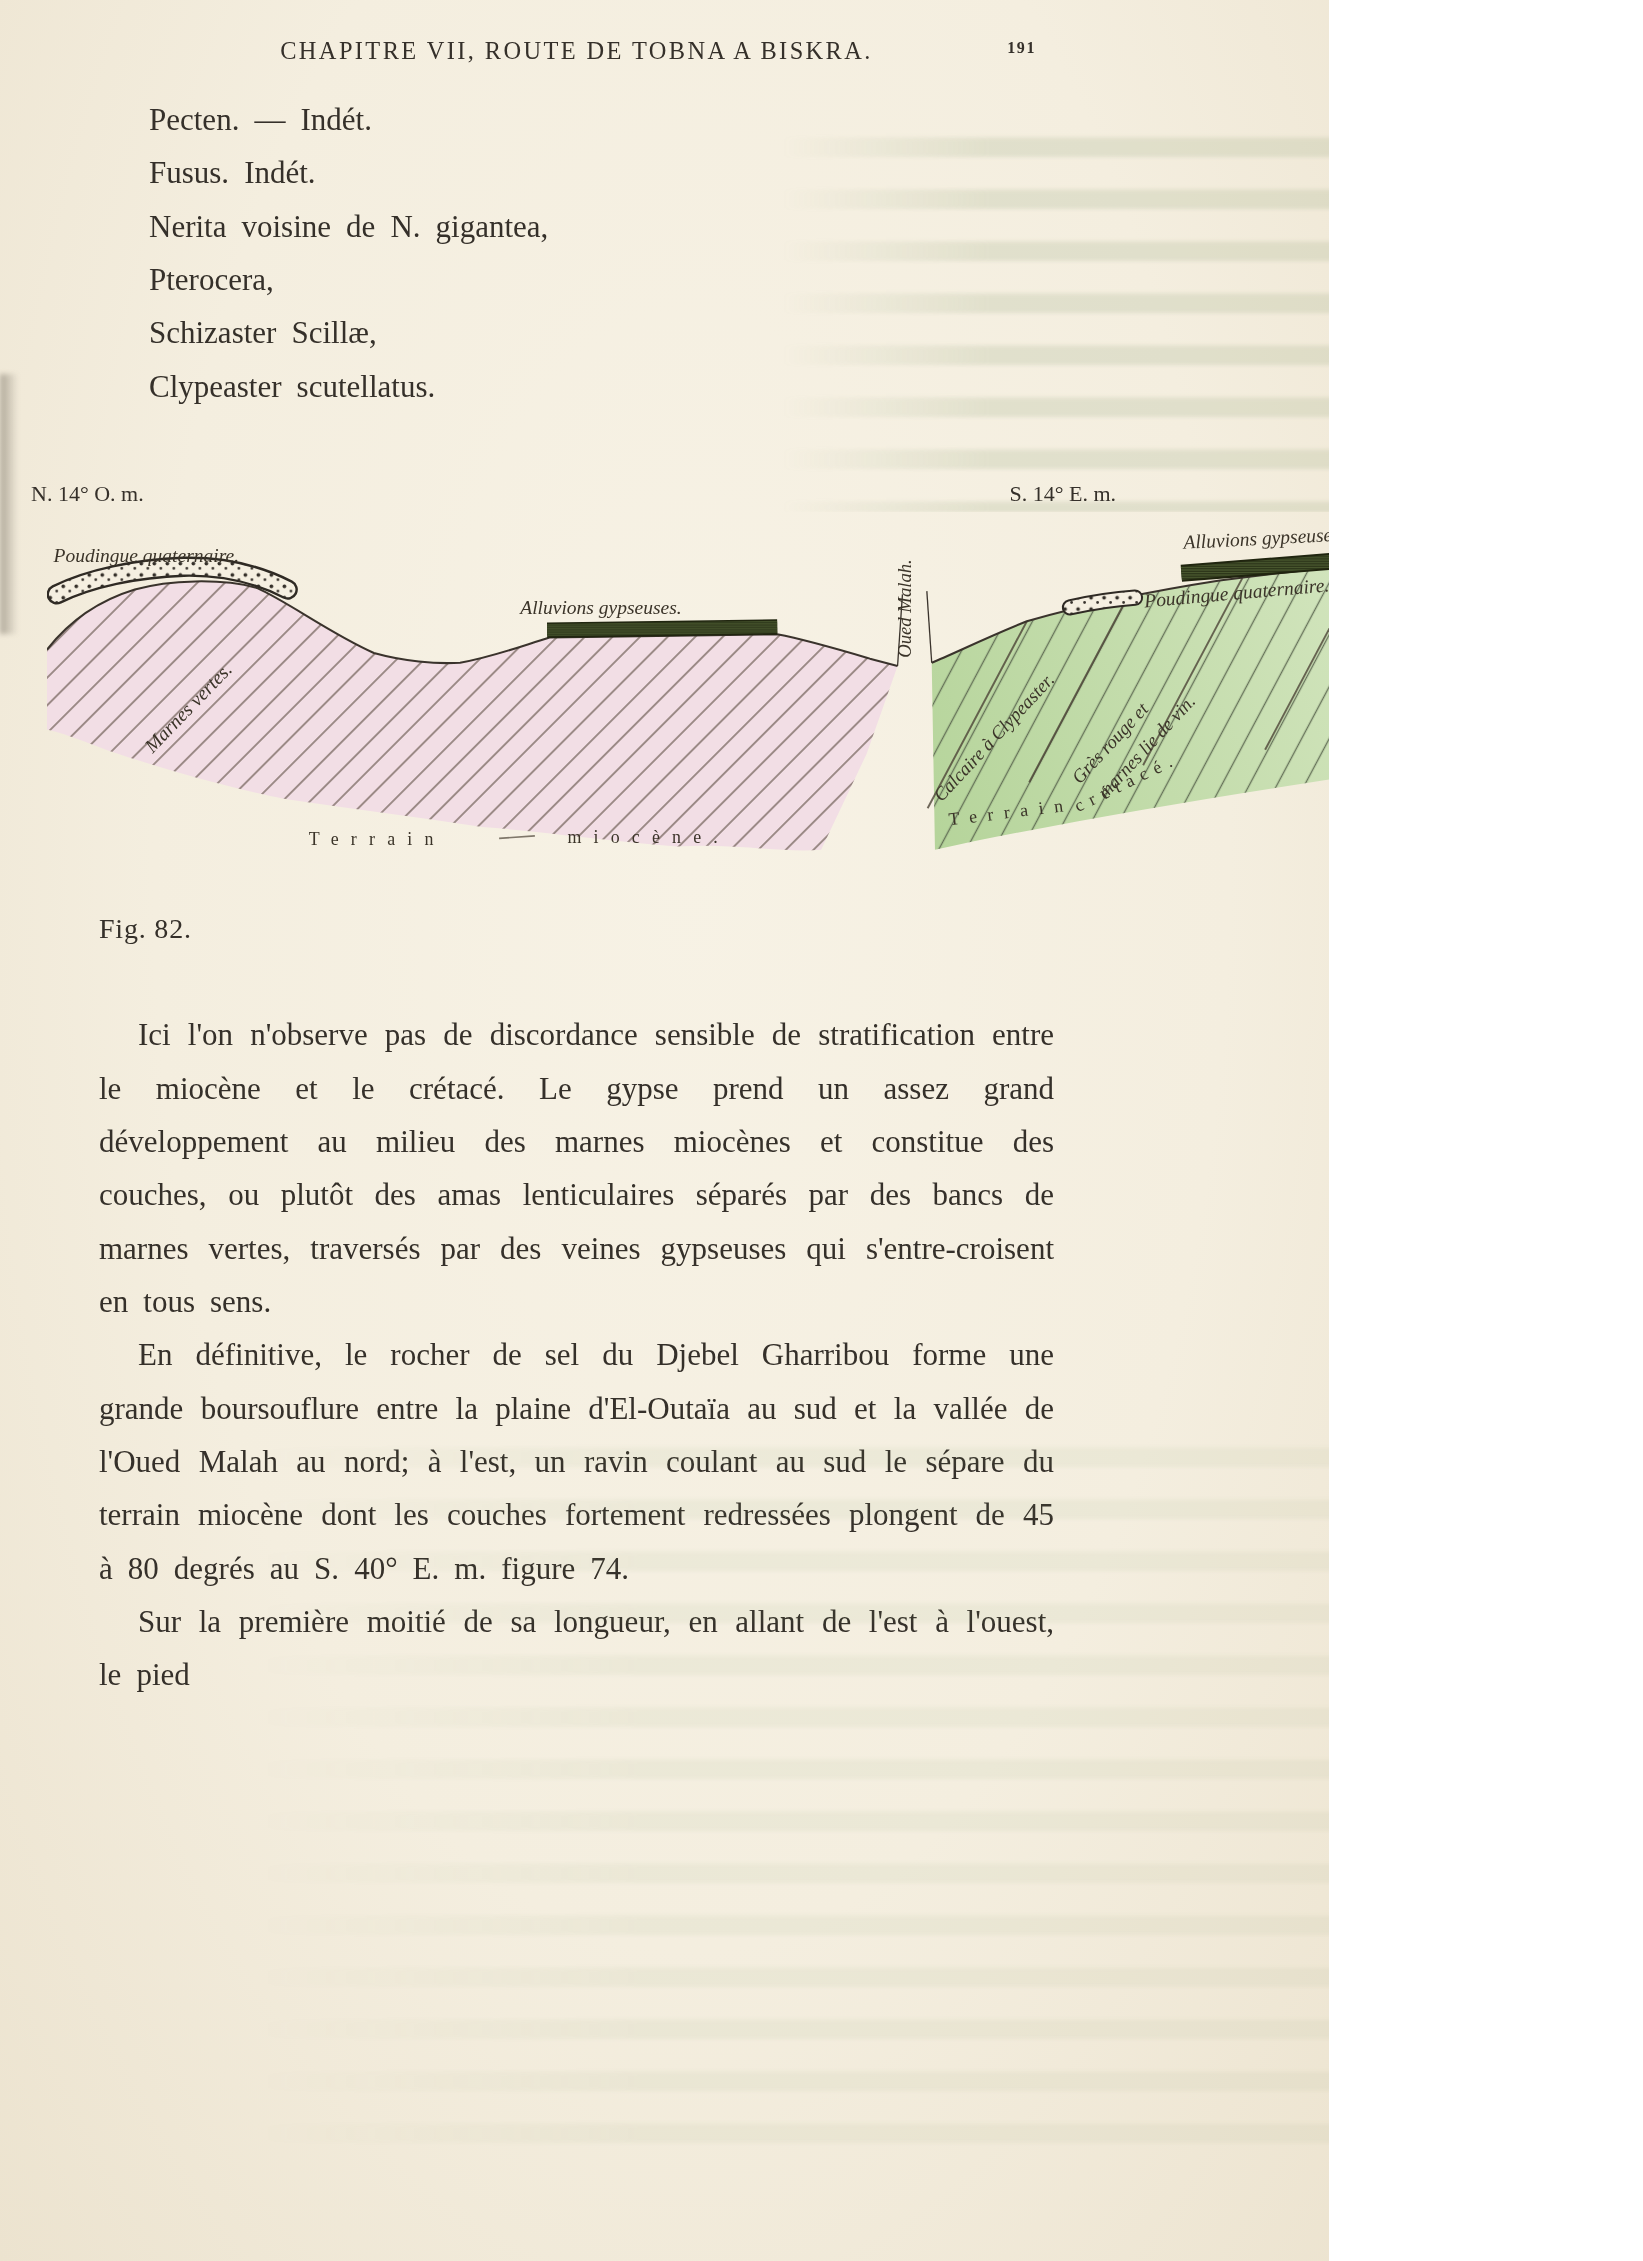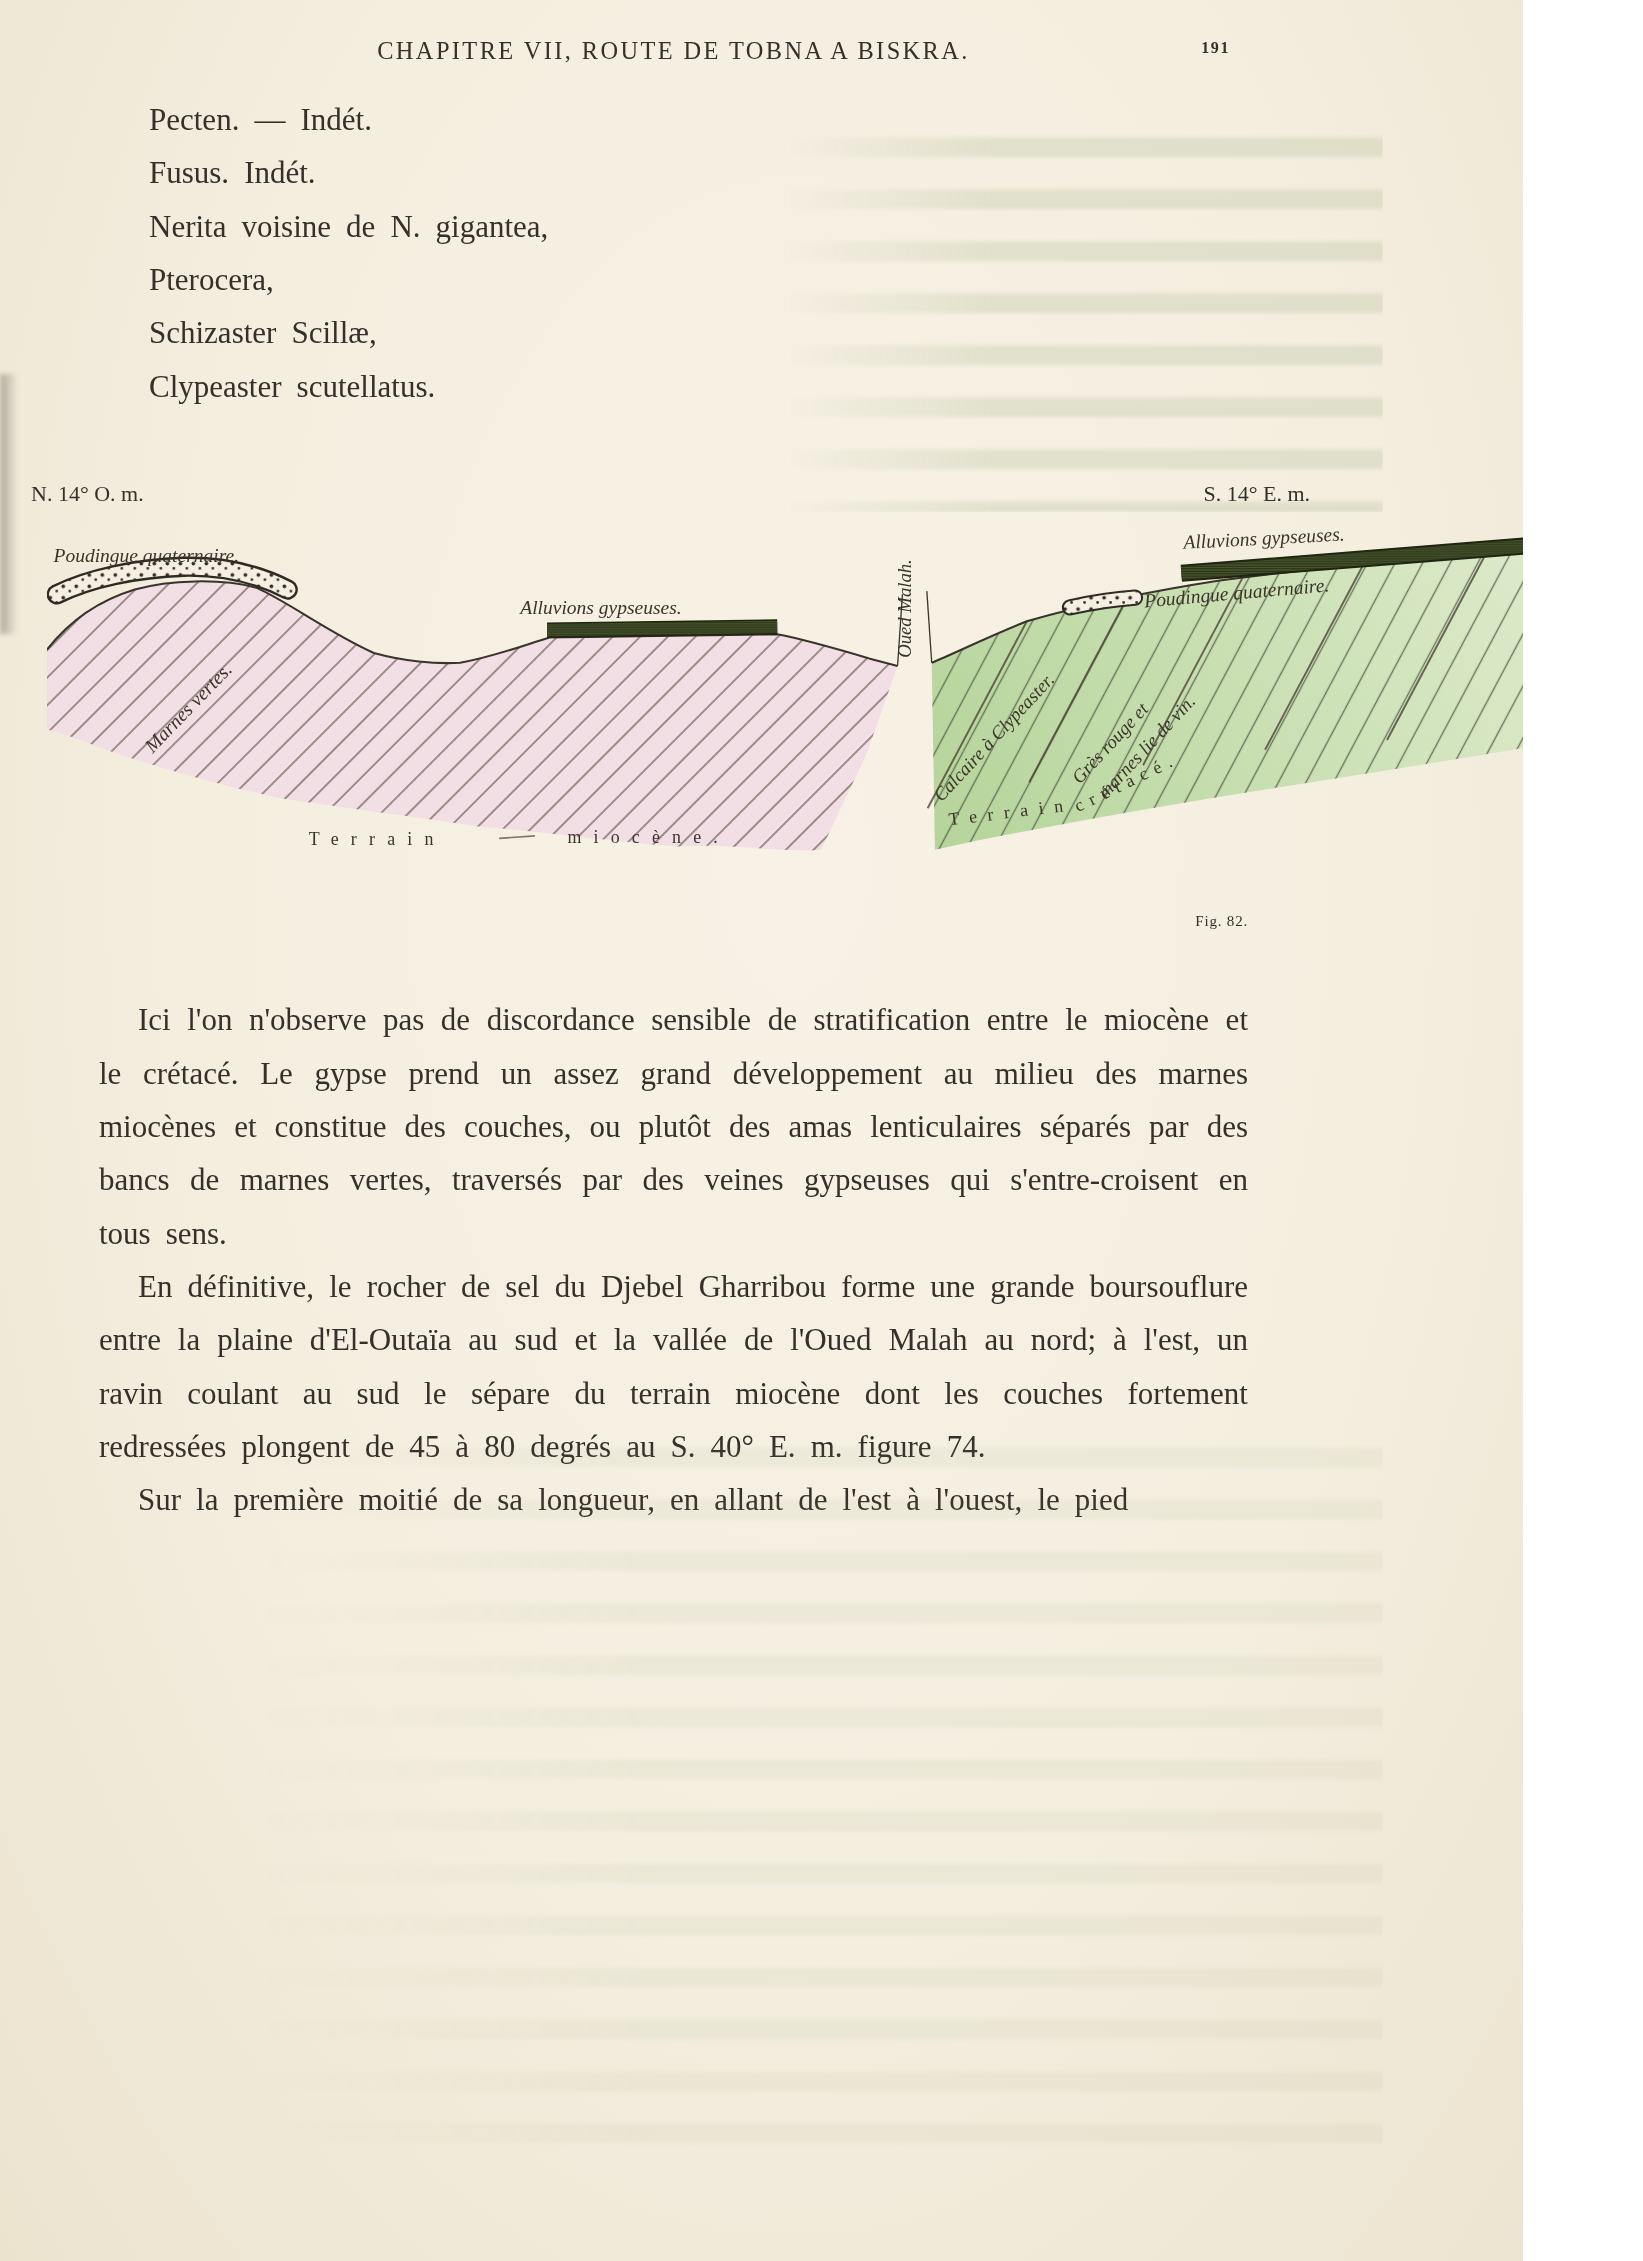--- a/index.html
+++ b/index.html
@@ -1,20 +1,20 @@
 <!DOCTYPE html>
 <html style="--paper: #f5efe1; --ink: #35302a; --miocene_fill: #f2dee5; --cretace_top: #dfeccd; --cretace_bottom: #b5d49a; --band_dark: #49582f; --hatch: #6a5a50; --hatch_green: #55604a;font-size:13px"><head>
 <meta charset="utf-8">
 <style>
   * { margin:0; padding:0; box-sizing:border-box; }
   html,body { width:1643px; }
   body { font-family:"Liberation Serif","DejaVu Serif",serif; }
 
   .page {
-    position:relative; width:1523px; height:2261px; overflow:hidden;
+    position:relative; width:1329px; height:2261px; overflow:hidden;
     color:var(--ink,#35302a);
     background: radial-gradient(ellipse at 52% 38%, #f7f2e5 0%, #f4eedf 55%, #ece3cf 100%);
   }
 
   
   .bleed {
     position:absolute; pointer-events:none; filter:blur(1.6px);
     background: repeating-linear-gradient(180deg,
       rgba(122,148,100,0) 0px, rgba(122,148,100,0) 13px,
       rgba(122,148,100,0.16) 18px, rgba(122,148,100,0.16) 33px,
@@ -51,21 +51,21 @@
   .figure-wrap { position:relative; margin-top:68px; }
   .orient-row {
     display:flex; justify-content:space-between;
     padding:0 213px 0 31px; font-size:22px;
   }
   .section-svg { display:block; margin:19.5px 0 0 47px; }
   .section-svg text { fill:#3b3429; font-family:"Liberation Serif","DejaVu Serif",serif; }
   .lbl    { font-style:italic; font-size:24px; }
   .lbl-sm { font-style:italic; font-size:23px; }
   .lbl-sp { font-size:22px; }
-  figcaption { margin:29px 275px 8px 99px; text-align:right; font-size:15px; letter-spacing:0.8px; }
+  figcaption { margin:29px 275px 8px 99px; text-align:left; font-size:28px; letter-spacing:0.8px; }
 </style>
 </head>
 <body>
 
 <div class="page">
 
   <div class="bleed bleed-1"></div>
   <div class="bleed bleed-2"></div>
   <div class="edge-smudge"></div>
 

